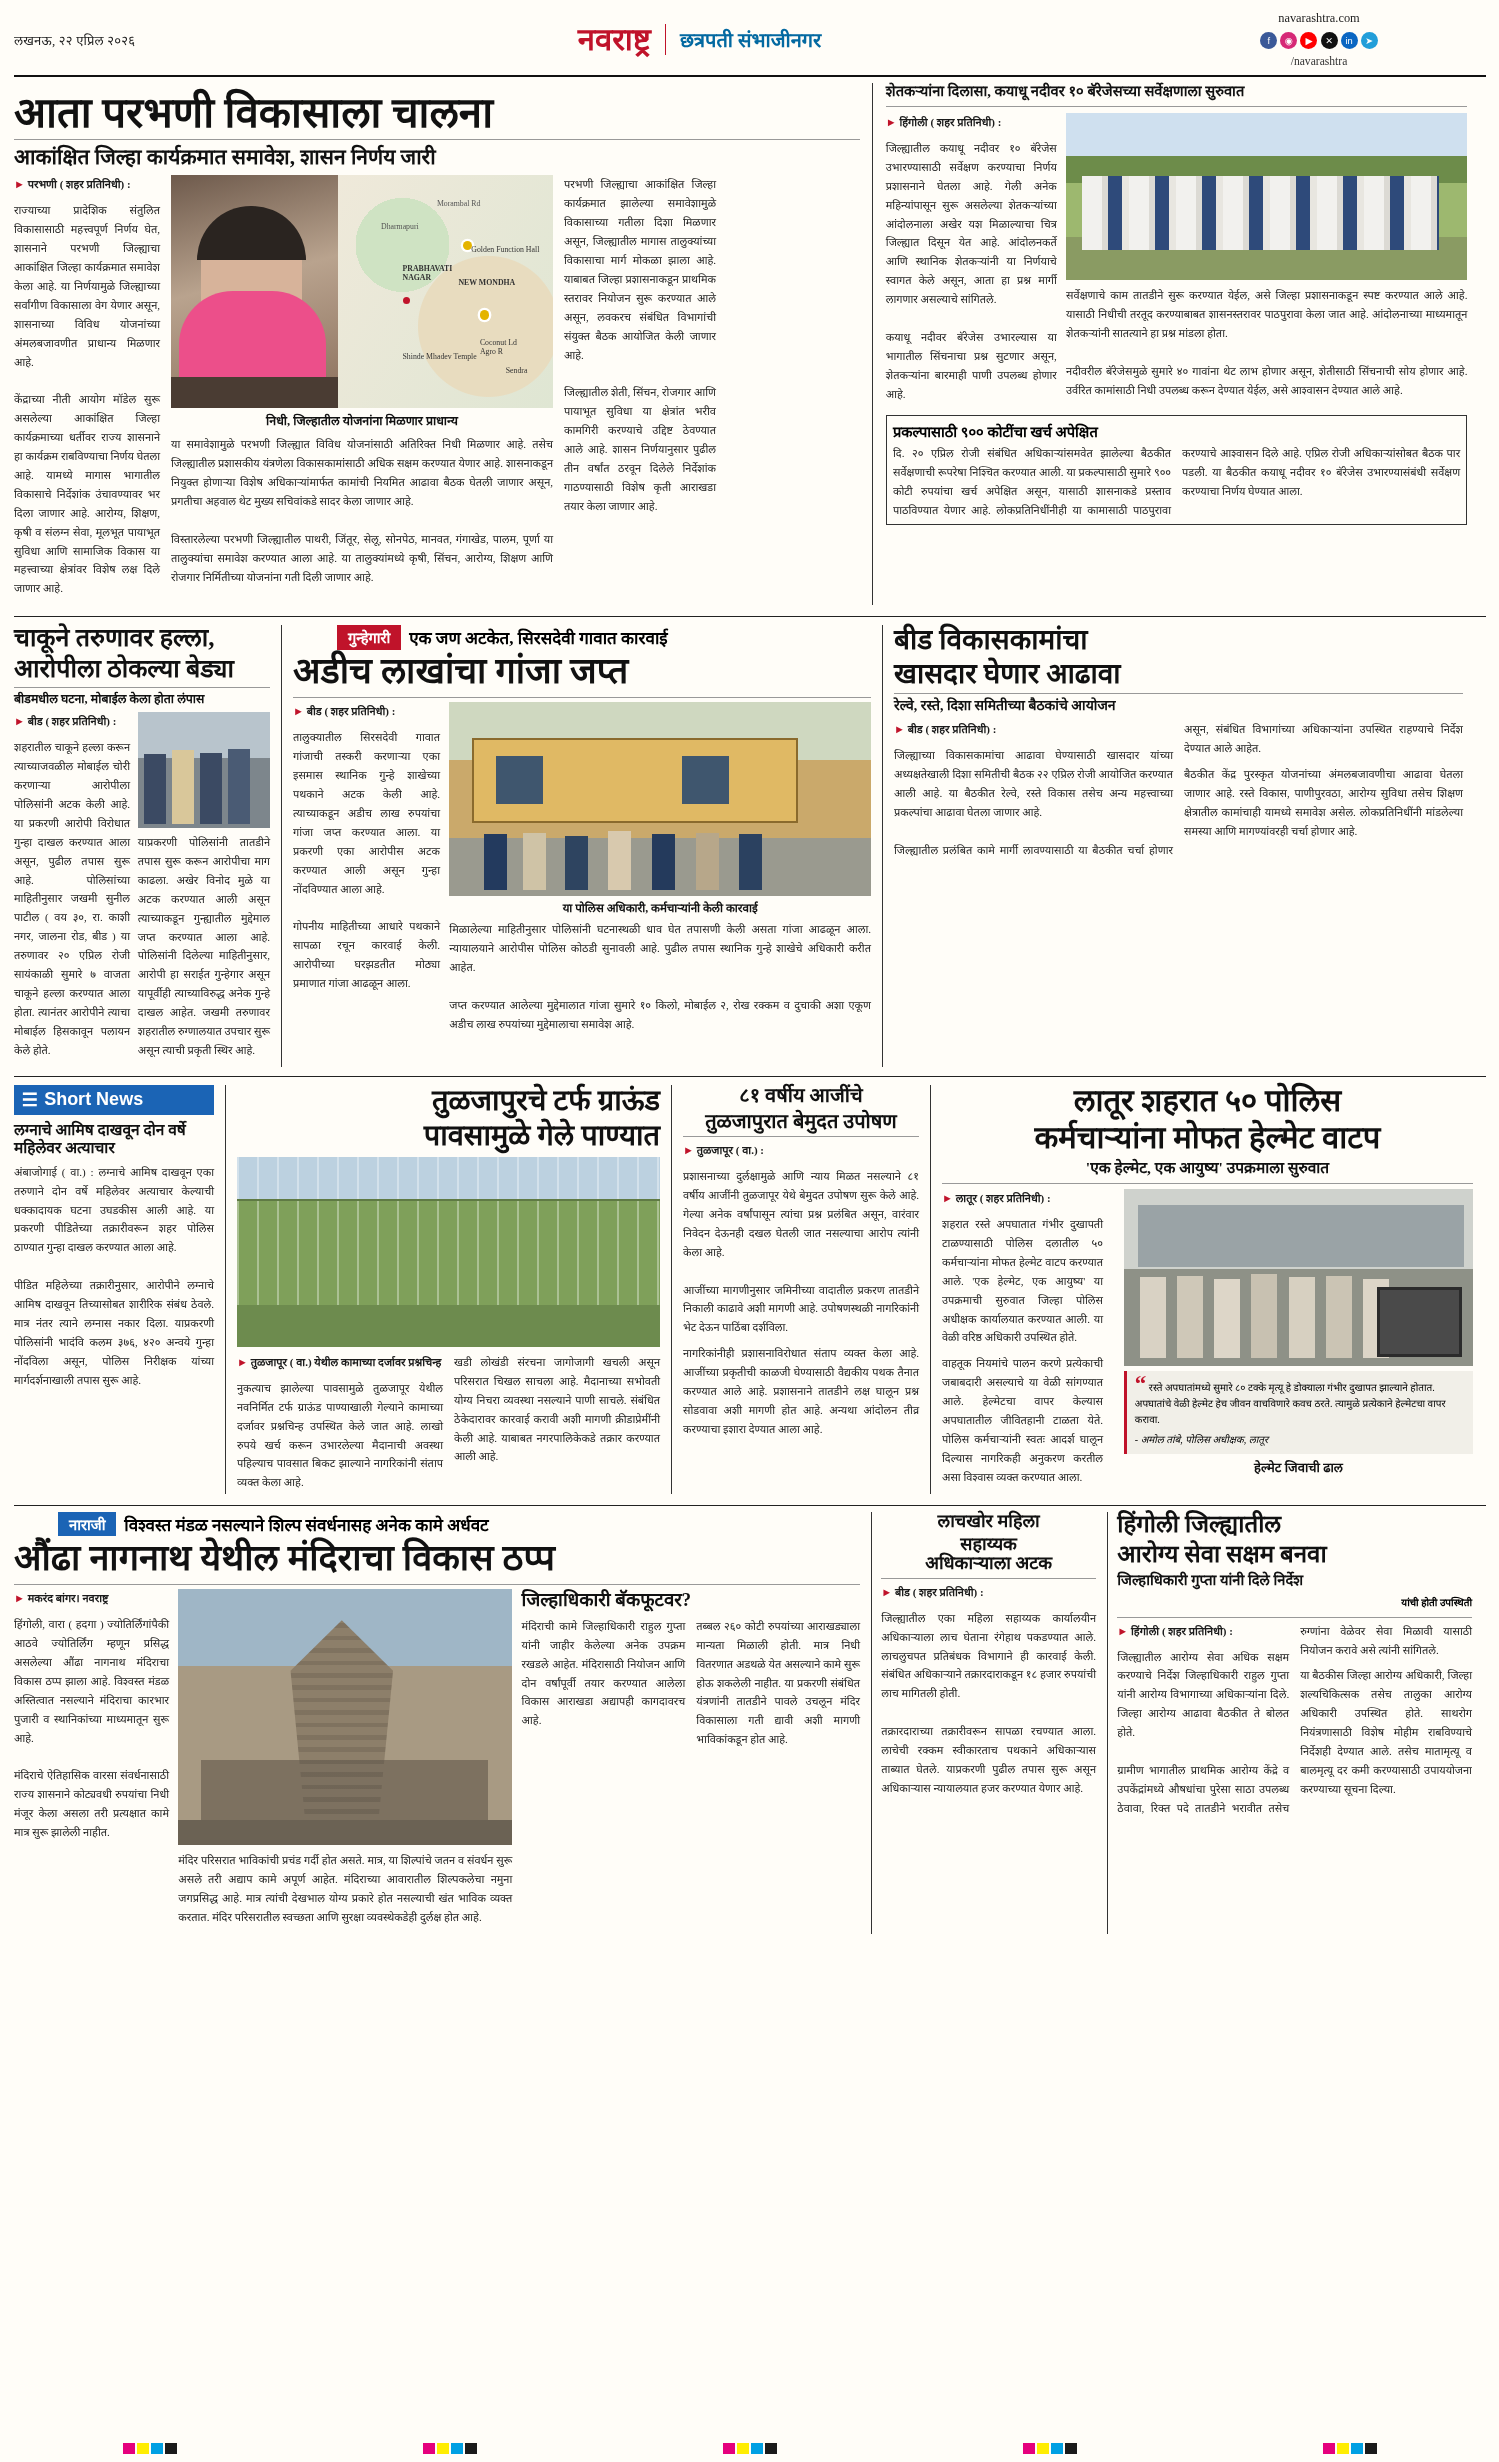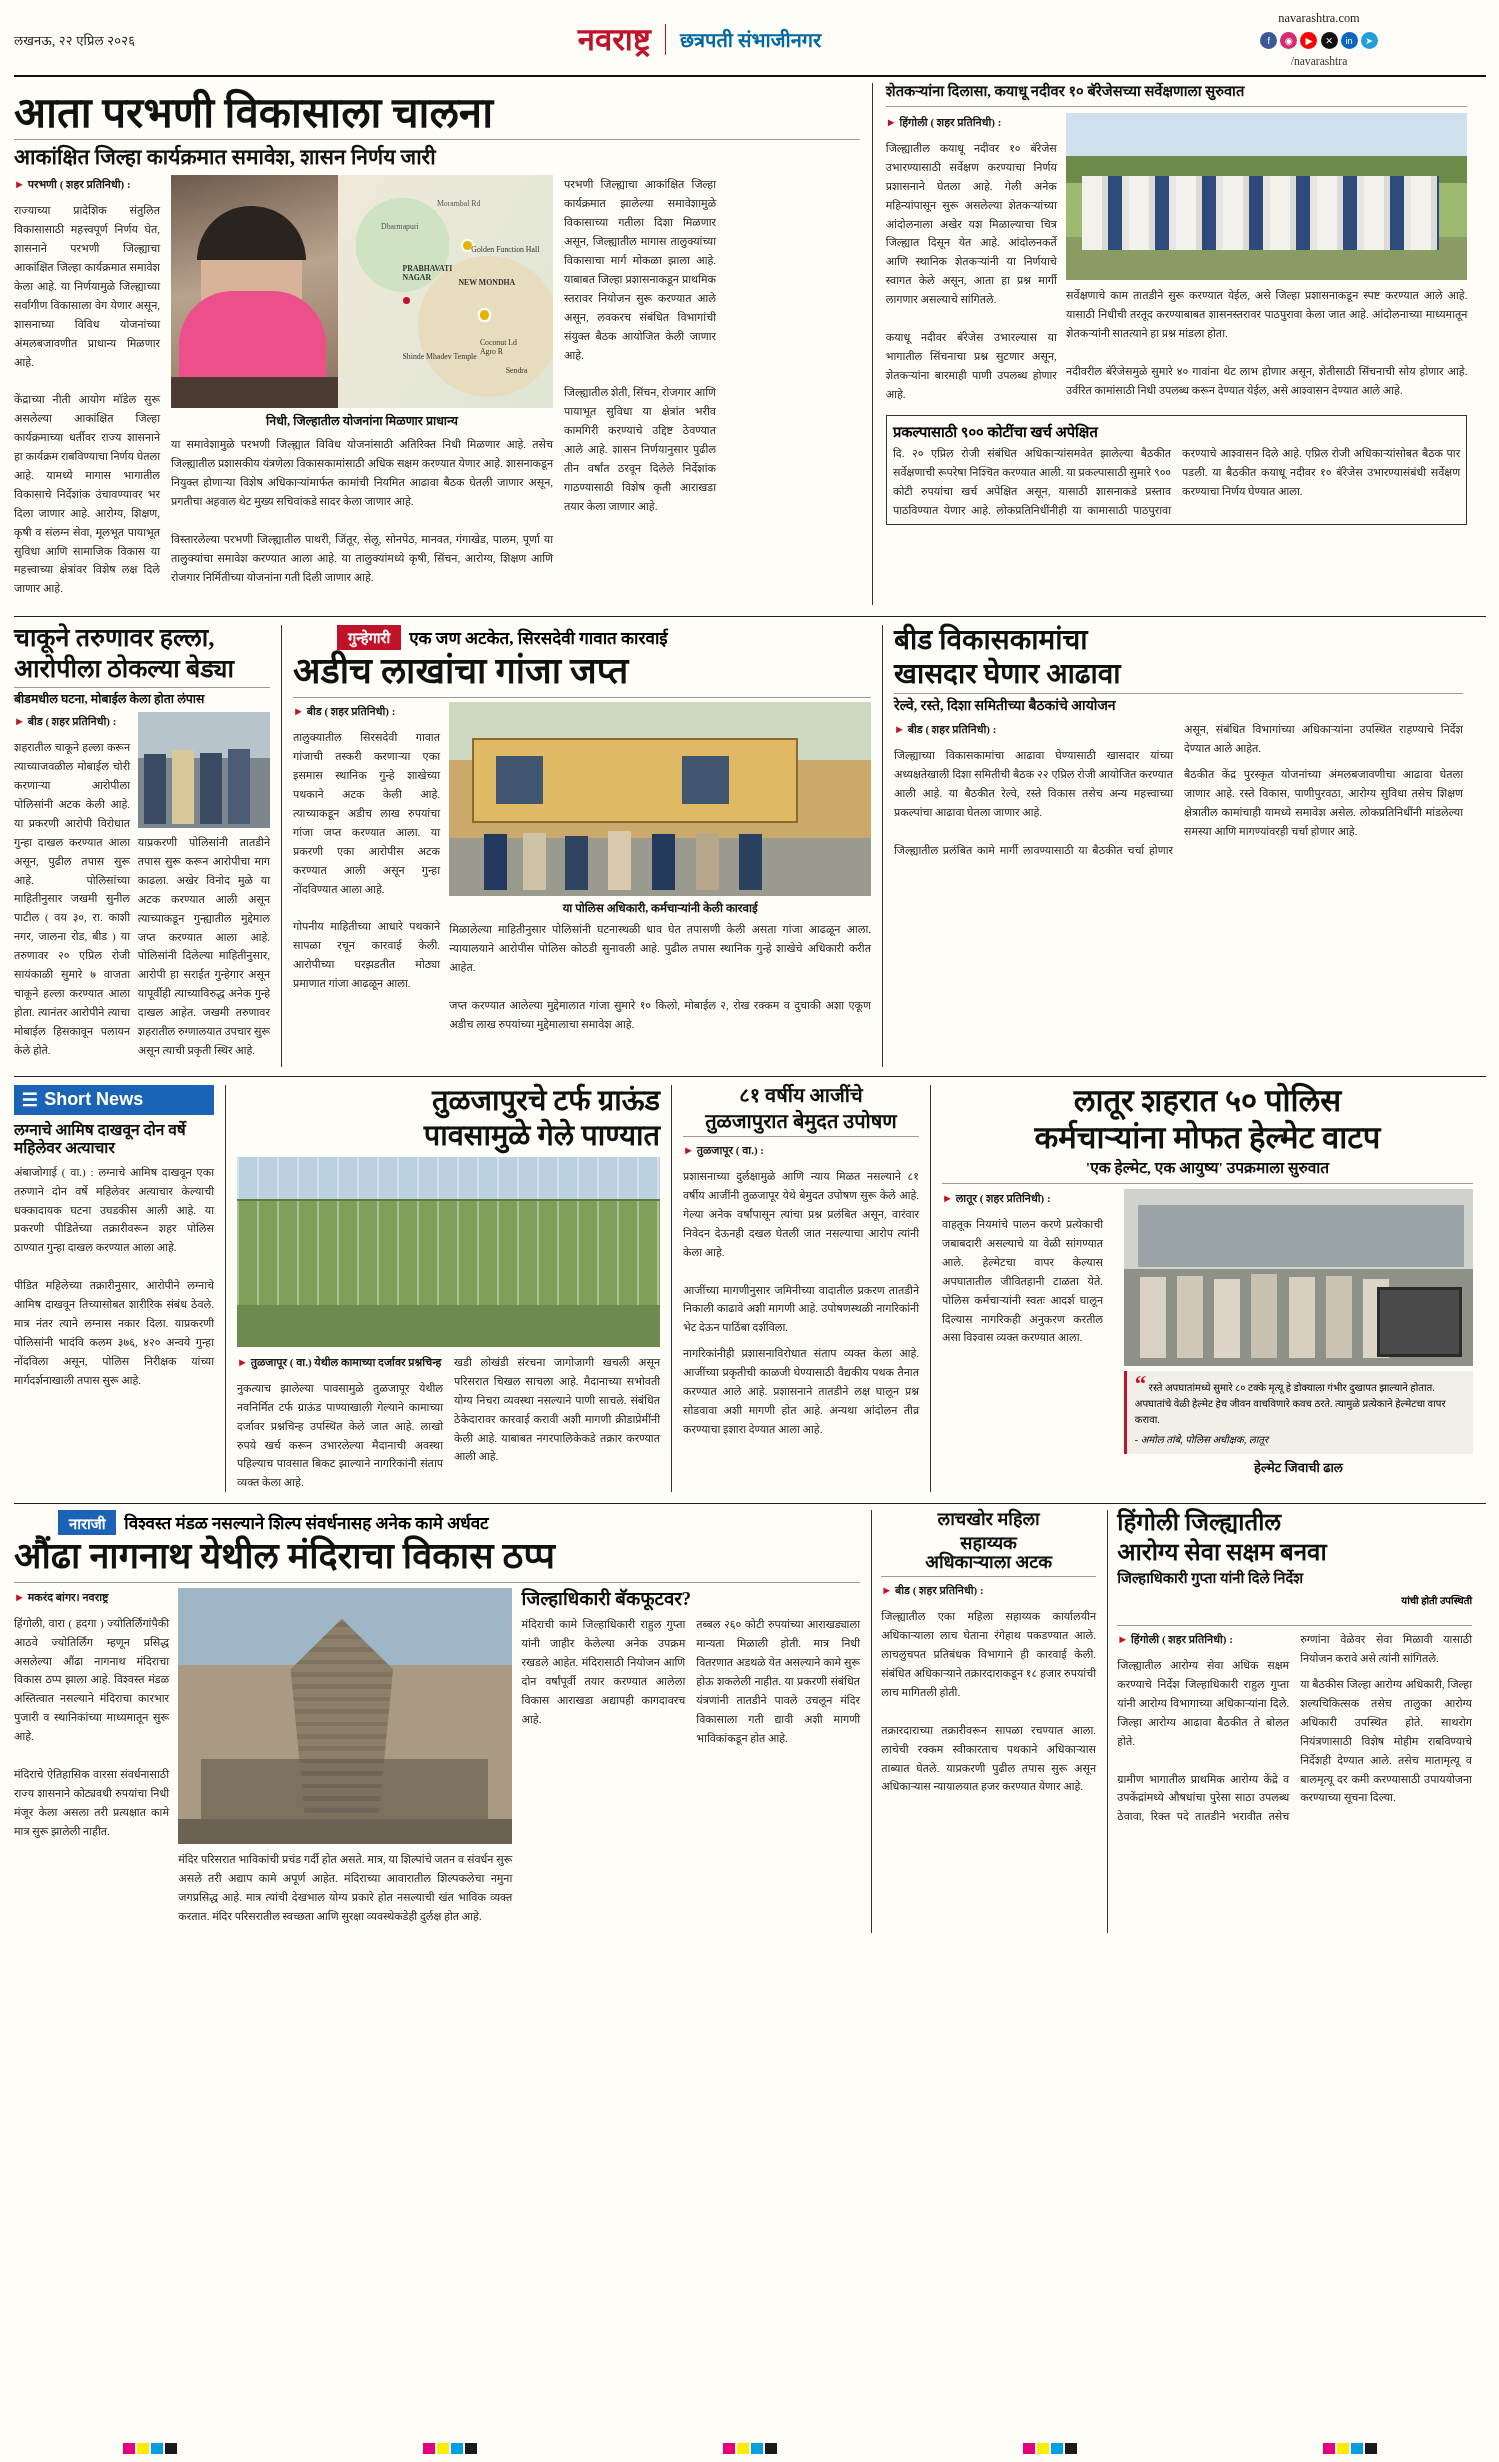--- a/index.html
+++ b/index.html
@@ -315,20 +315,21 @@
     </div>
 
     <div class="r3d">
       <h1 class="head" style="font-size:31px;margin-top:0;text-align:center">लातूर शहरात ५० पोलिस</h1>
       <h1 class="head" style="font-size:31px;margin:0 0 4.7px;text-align:center">कर्मचाऱ्यांना मोफत हेल्मेट वाटप</h1>
       <h2 class="sub" style="font-size:15.5px;text-align:center">'एक हेल्मेट, एक आयुष्य' उपक्रमाला सुरुवात</h2>
       <div class="thin" style="margin-bottom:4.7px"></div>
       <div style="display:flex;gap:21px">
         <div style="width:161px" class="col">
           <p><span class="arrow">►</span> <span class="byline">लातूर ( शहर प्रतिनिधी) :</span></p>
+          <p>शहरात रस्ते अपघातात गंभीर दुखापती टाळण्यासाठी पोलिस दलातील ५० कर्मचाऱ्यांना मोफत हेल्मेट वाटप करण्यात आले. 'एक हेल्मेट, एक आयुष्य' या उपक्रमाची सुरुवात जिल्हा पोलिस अधीक्षक कार्यालयात करण्यात आली. या वेळी वरिष्ठ अधिकारी उपस्थित होते.</p>
           <p>वाहतूक नियमांचे पालन करणे प्रत्येकाची जबाबदारी असल्याचे या वेळी सांगण्यात आले. हेल्मेटचा वापर केल्यास अपघातातील जीवितहानी टाळता येते. पोलिस कर्मचाऱ्यांनी स्वतः आदर्श घालून दिल्यास नागरिकही अनुकरण करतील असा विश्वास व्यक्त करण्यात आला.</p>
         </div>
         <div style="flex:1">
           <div class="imgbox" style="height:177px;position:relative">
             <div style="position:absolute;inset:0;background:linear-gradient(#cfd2cd 0 45%, #8e9187 45% 100%)"></div>
             <div style="position:absolute;left:14px;top:15.5px;width:326px;height:62px;background:#6f7b86;opacity:.55"></div>
             <div style="position:absolute;left:15.5px;bottom:7.8px;width:26px;height:81px;background:#d9d2c4"></div>
             <div style="position:absolute;left:53px;bottom:7.8px;width:26px;height:82px;background:#cfc8b8"></div>
             <div style="position:absolute;left:90px;bottom:7.8px;width:26px;height:79px;background:#ddd6c8"></div>
             <div style="position:absolute;left:127px;bottom:7.8px;width:26px;height:84px;background:#c8c1b1"></div>
@@ -399,21 +400,21 @@
         <p style="white-space:pre-line">जिल्ह्यातील एका महिला सहाय्यक कार्यालयीन अधिकाऱ्याला लाच घेताना रंगेहाथ पकडण्यात आले. लाचलुचपत प्रतिबंधक विभागाने ही कारवाई केली. संबंधित अधिकाऱ्याने तक्रारदाराकडून १८ हजार रुपयांची लाच मागितली होती.
 
 तक्रारदाराच्या तक्रारीवरून सापळा रचण्यात आला. लाचेची रक्कम स्वीकारताच पथकाने अधिकाऱ्यास ताब्यात घेतले. याप्रकरणी पुढील तपास सुरू असून अधिकाऱ्यास न्यायालयात हजर करण्यात येणार आहे.</p>
       </div>
     </div>
 
     <div class="r4c">
       <h1 class="head" style="font-size:24px;margin-top:0">हिंगोली जिल्ह्यातील</h1>
       <h1 class="head" style="font-size:24px;margin:0 0 4.7px">आरोग्य सेवा सक्षम बनवा</h1>
       <h2 class="sub" style="font-size:14.7px">जिल्हाधिकारी गुप्ता यांनी दिले निर्देश</h2>
-      <div style="font-size:10px;font-weight:bold;text-align:right;margin-bottom:18px">यांची होती उपस्थिती</div>
+      <div style="font-size:10px;font-weight:bold;text-align:right;margin-bottom:8px">यांची होती उपस्थिती</div>
       <div class="thin" style="margin-bottom:3.9px"></div>
       <div class="col two">
         <p><span class="arrow">►</span> <span class="byline">हिंगोली ( शहर प्रतिनिधी) :</span></p>
         <p style="white-space:pre-line">जिल्ह्यातील आरोग्य सेवा अधिक सक्षम करण्याचे निर्देश जिल्हाधिकारी राहुल गुप्ता यांनी आरोग्य विभागाच्या अधिकाऱ्यांना दिले. जिल्हा आरोग्य आढावा बैठकीत ते बोलत होते.
 
 ग्रामीण भागातील प्राथमिक आरोग्य केंद्रे व उपकेंद्रांमध्ये औषधांचा पुरेसा साठा उपलब्ध ठेवावा, रिक्त पदे तातडीने भरावीत तसेच रुग्णांना वेळेवर सेवा मिळावी यासाठी नियोजन करावे असे त्यांनी सांगितले.</p>
         <p style="white-space:pre-line">या बैठकीस जिल्हा आरोग्य अधिकारी, जिल्हा शल्यचिकित्सक तसेच तालुका आरोग्य अधिकारी उपस्थित होते. साथरोग नियंत्रणासाठी विशेष मोहीम राबविण्याचे निर्देशही देण्यात आले. तसेच मातामृत्यू व बालमृत्यू दर कमी करण्यासाठी उपाययोजना करण्याच्या सूचना दिल्या.</p>
       </div>
     </div>
   </div>

